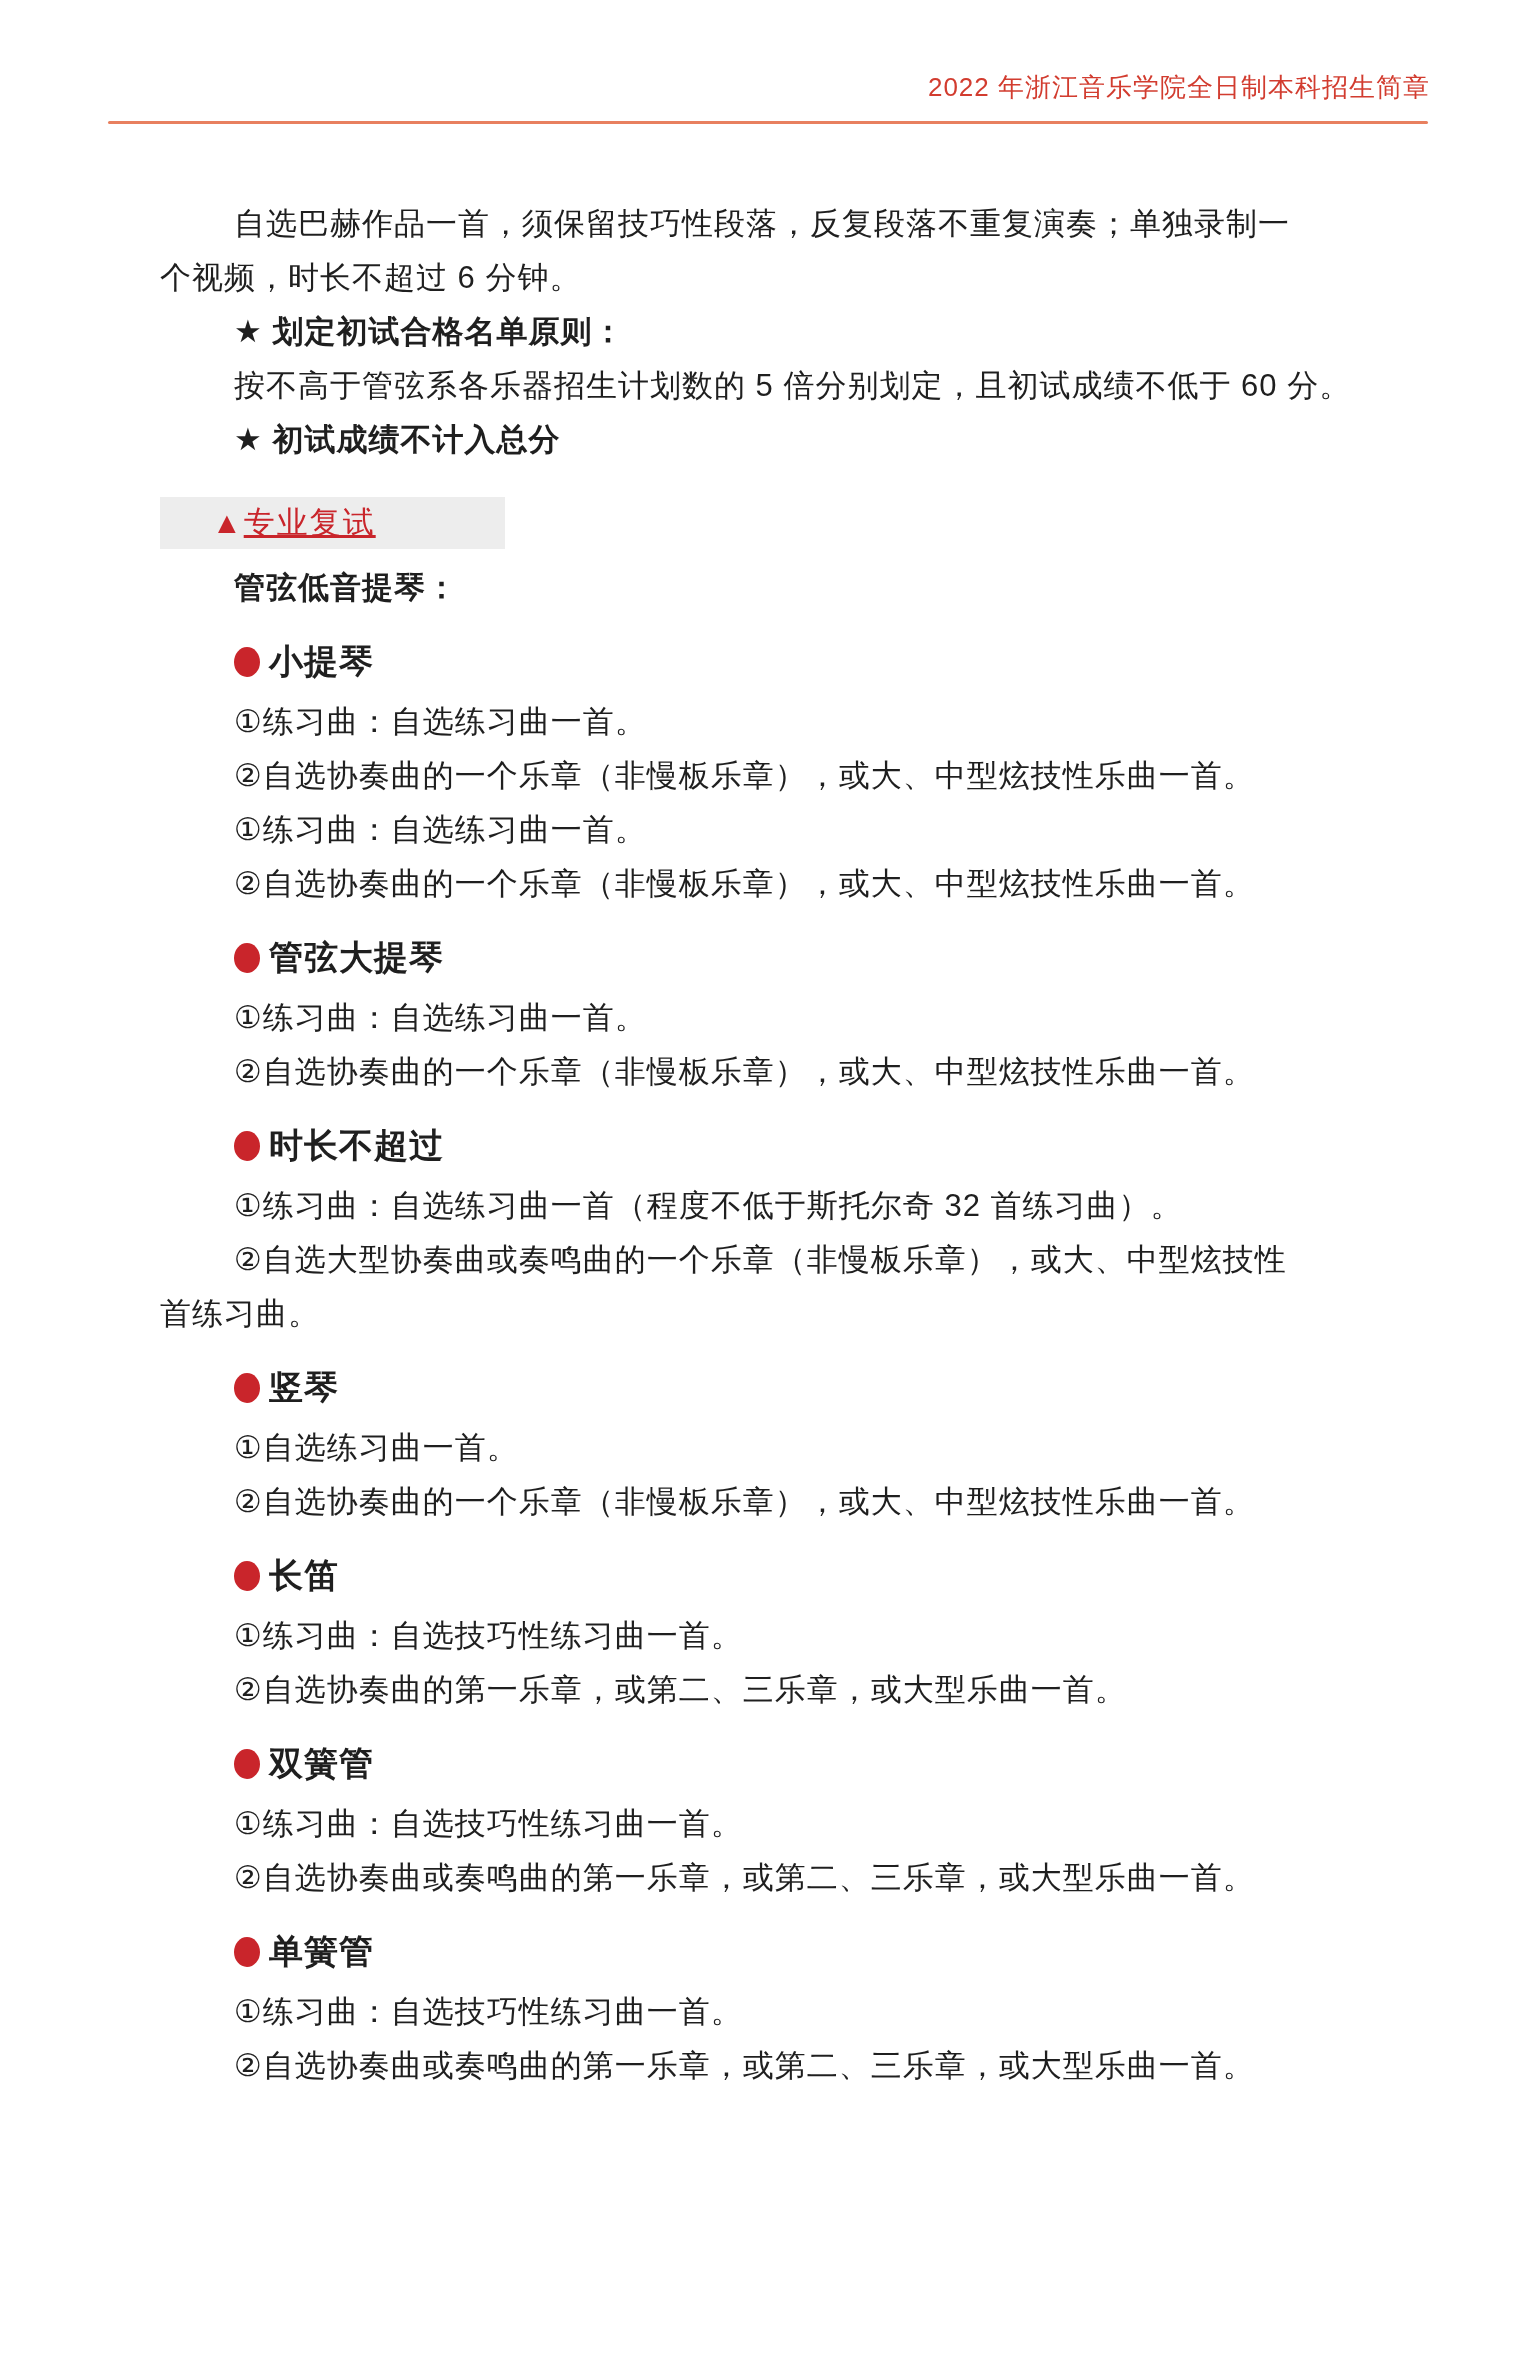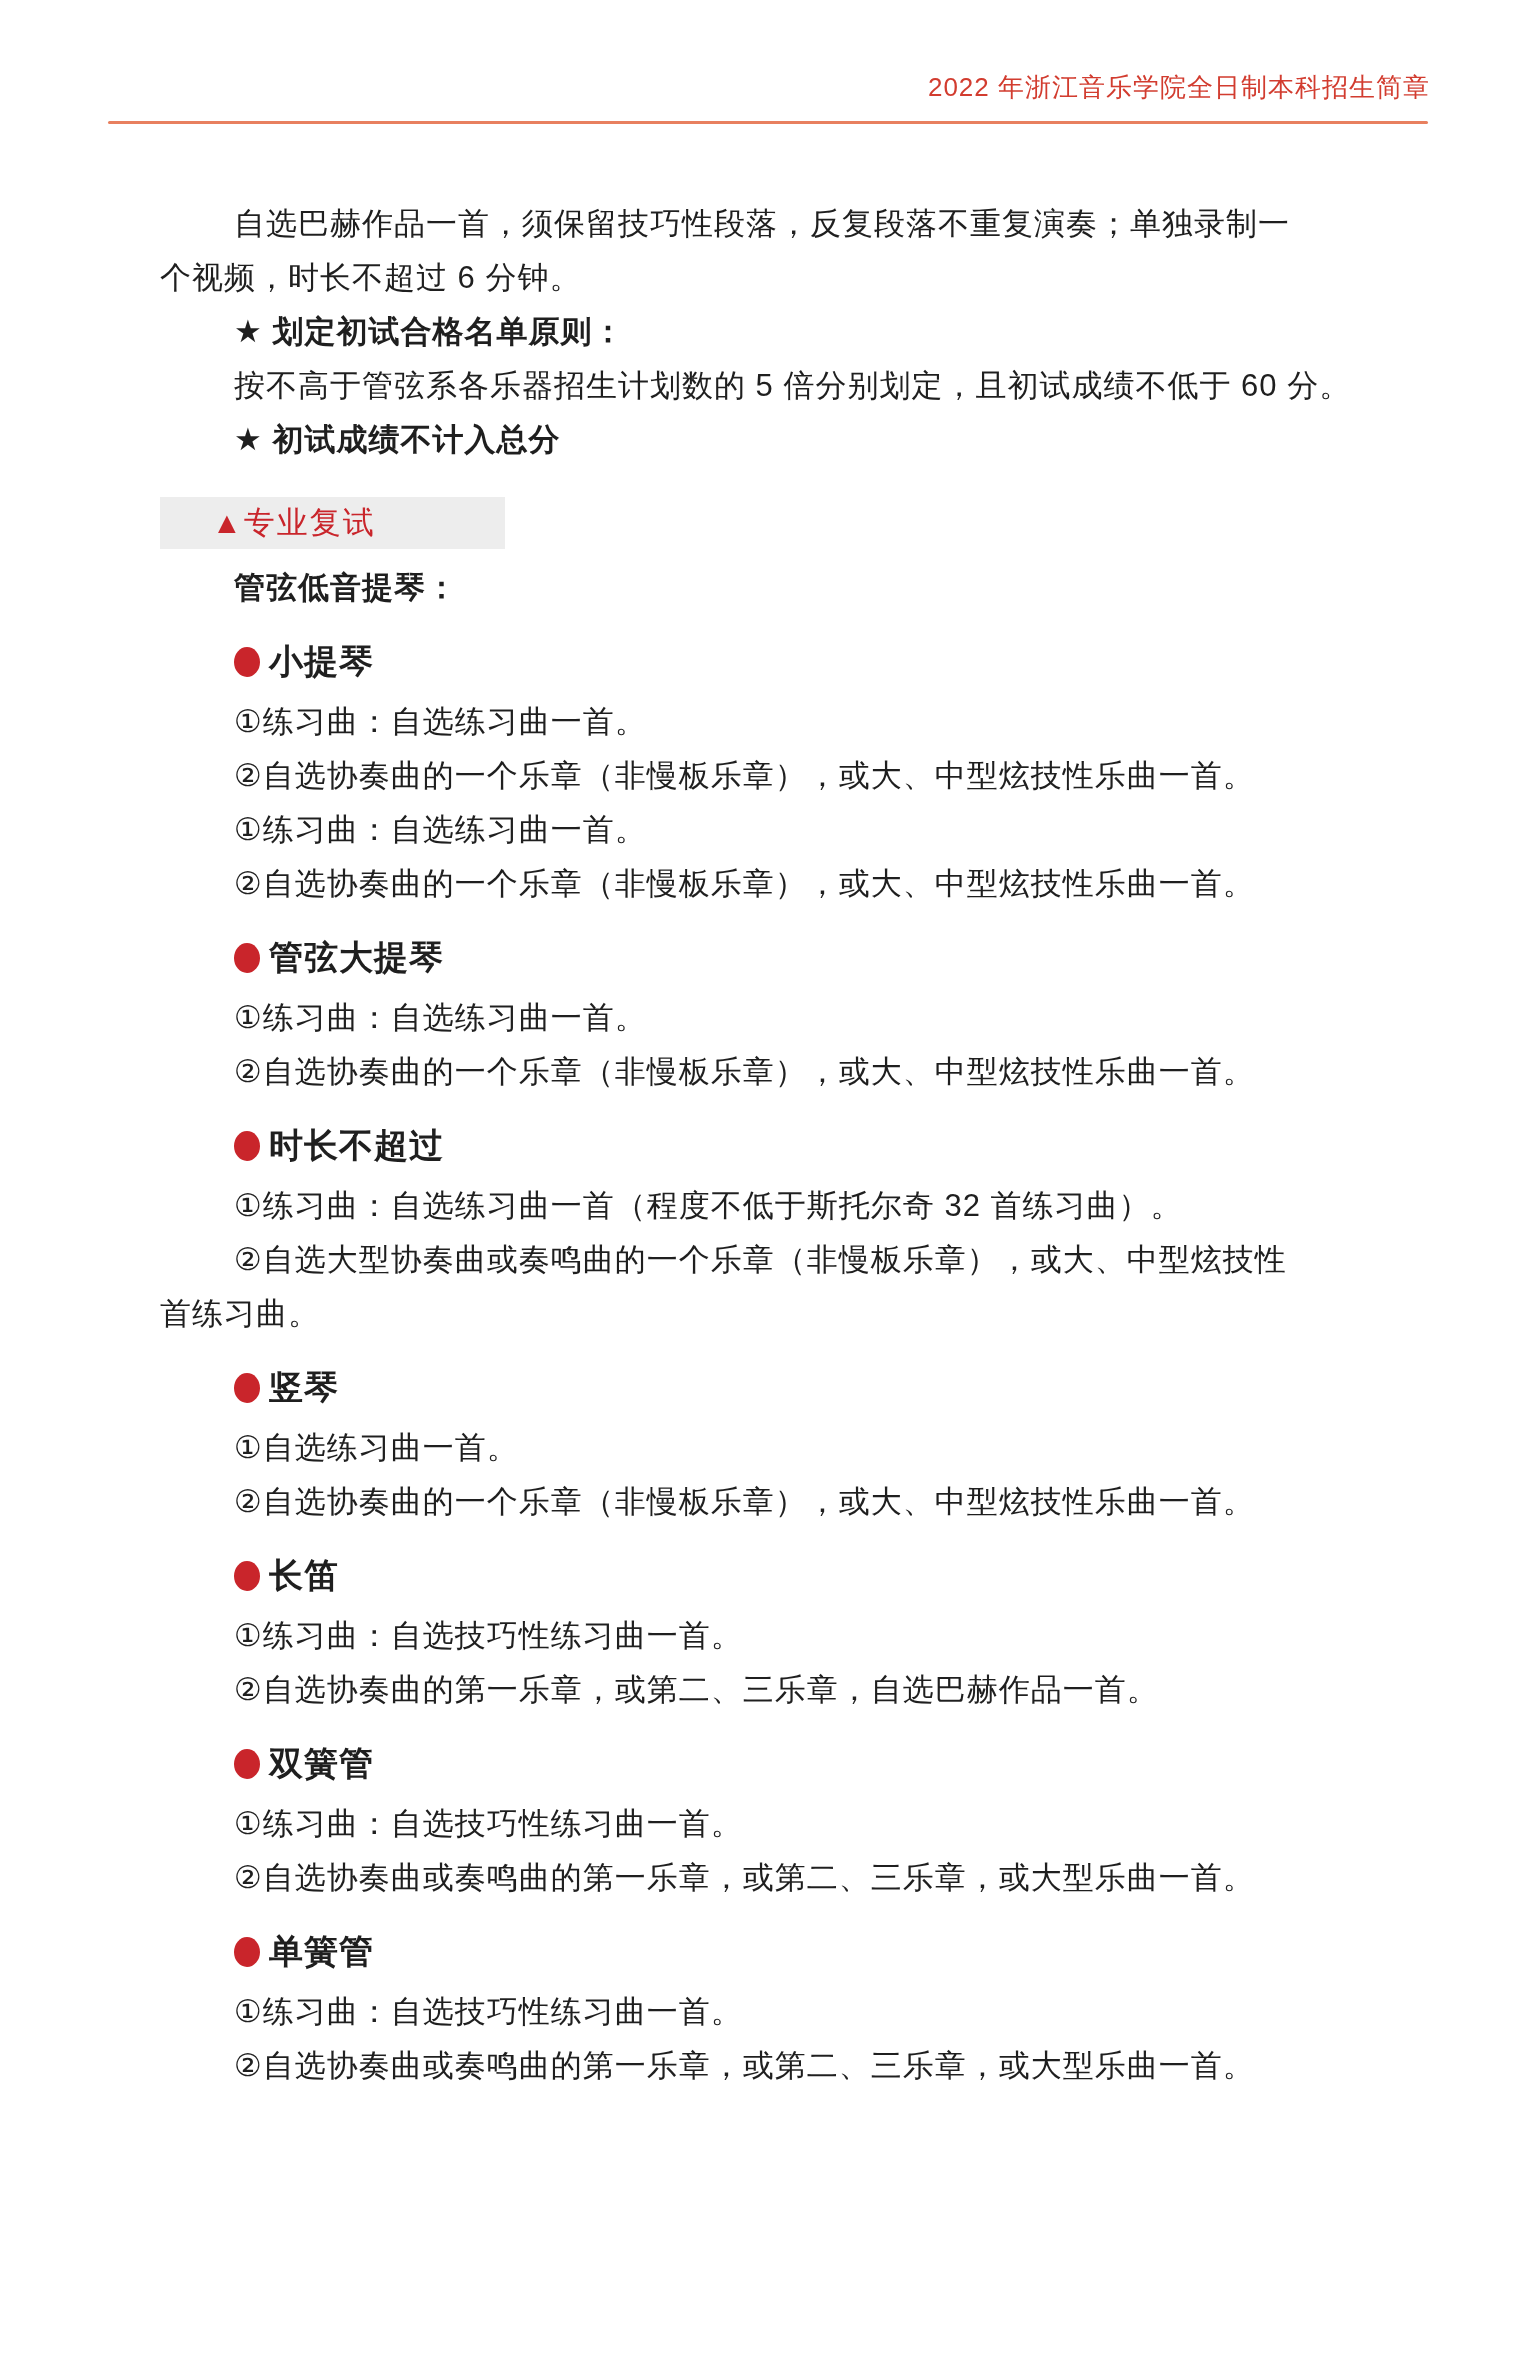--- a/index.html
+++ b/index.html
@@ -25,21 +25,21 @@
   .content{position:absolute;left:160px;top:197px;width:1272px;}
   .line{font-size:31px;line-height:54px;letter-spacing:1px;}
   .indent{text-indent:74px;}
   .b{font-weight:700;}
 
   .section-box{
     margin-top:30px;width:293px;height:52px;padding-left:52px;
     background:#ededed;display:flex;align-items:center;
   }
   .section-box .tri{color:#c9252b;font-size:30px;margin-right:2px;line-height:1;}
-  .section-box .sec-title{color:#c9252b;font-size:31px;letter-spacing:2px;}
+  .section-box .sec-title{color:#c9252b;font-size:31px;letter-spacing:2px;text-decoration:underline;}
 
   .sub-heading{margin-top:12px;}
 
   .inst-heading{
     margin-top:14px;height:66px;padding-left:74px;
     display:flex;align-items:center;
     font-size:34px;font-weight:700;letter-spacing:1px;
   }
   .bullet{
     display:inline-block;width:26px;height:30px;border-radius:50%;
@@ -109,21 +109,21 @@
       <span>竖琴</span>
     </div>
     <div class="line indent">①自选练习曲一首。</div>
     <div class="line indent">②自选协奏曲的一个乐章（非慢板乐章），或大、中型炫技性乐曲一首。</div>
 
     <div class="inst-heading">
       <span class="bullet"></span>
       <span>长笛</span>
     </div>
     <div class="line indent">①练习曲：自选技巧性练习曲一首。</div>
-    <div class="line indent">②自选协奏曲的第一乐章，或第二、三乐章，自选巴赫作品一首。</div>
+    <div class="line indent">②自选协奏曲的第一乐章，或第二、三乐章，或大型乐曲一首。</div>
 
     <div class="inst-heading">
       <span class="bullet"></span>
       <span>双簧管</span>
     </div>
     <div class="line indent">①练习曲：自选技巧性练习曲一首。</div>
     <div class="line indent">②自选协奏曲或奏鸣曲的第一乐章，或第二、三乐章，或大型乐曲一首。</div>
 
     <div class="inst-heading">
       <span class="bullet"></span>

